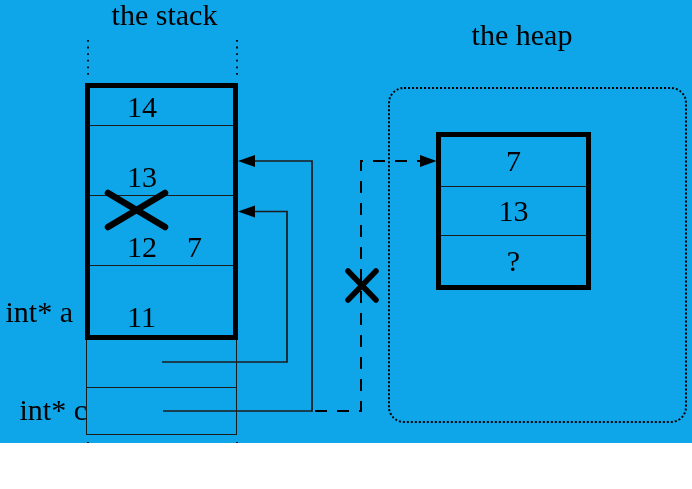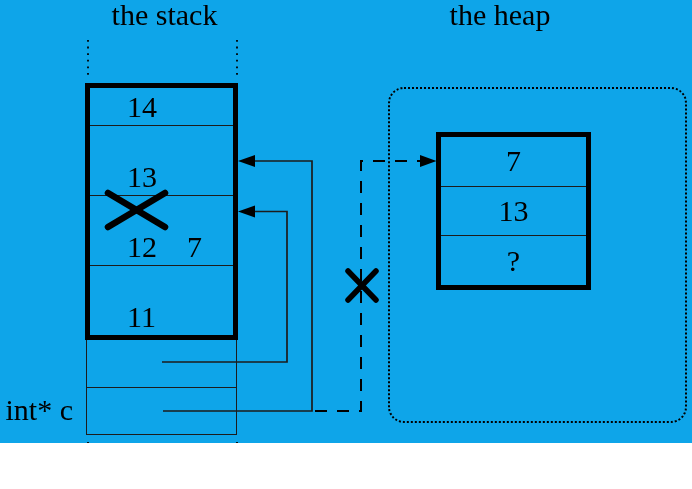--- a/index.html
+++ b/index.html
@@ -2,21 +2,21 @@
 <html><head>
 <meta charset="utf-8">
 <style>
   html,body{margin:0;padding:0;background:#fff;}
   .canvas{
     position:relative;width:692px;height:443px;background:#0ea5e9;
     font-family:"Liberation Serif", serif;color:#000;overflow:hidden;
   }
   .title{position:absolute;top:0;font-size:30px;line-height:30px;text-align:center;white-space:pre;}
   .title-stack{left:62px;width:205px;}
-  .title-heap{left:400px;width:200px;}
+  .title-heap{left:422px;width:200px;margin-top:20px;}
 
   
   .stack-frame{
     position:absolute;left:85px;top:83px;width:153px;height:257px;
     border:5px solid #000;box-sizing:border-box;
     display:flex;flex-direction:column;gap:32px;
   }
   .cell{flex:1;display:flex;align-items:center;border-bottom:1.5px solid #1c1c1c;font-size:30px;line-height:1;}
   .cell:last-child{border-bottom:none;}
   .stack-frame .cell{justify-content:flex-start;padding-left:37px;}
@@ -26,21 +26,21 @@
   
   .pointer-cells{
     position:absolute;left:86px;top:340px;width:151px;height:95px;
     border-left:1.5px solid #1c1c1c;border-right:1.5px solid #1c1c1c;border-bottom:1.5px solid #1c1c1c;
     box-sizing:border-box;display:flex;flex-direction:column;
   }
   .pcell{flex:1;border-bottom:1.5px solid #1c1c1c;}
   .pcell:last-child{border-bottom:none;}
 
   .ptr-label{position:absolute;left:0;width:73px;text-align:right;font-size:30px;line-height:30px;white-space:pre;}
-  .lbl-a{top:297px;} .lbl-b{top:347px;} .lbl-c{top:395px;}
+  .lbl-a{top:297px;} .lbl-b{top:347px;} .lbl-c{top:395px;padding-left:14px;}
 
   
   .heap-region{
     position:absolute;left:388px;top:87px;width:299px;height:336px;
     border:2px dotted #000;border-radius:16px;box-sizing:border-box;
   }
   .heap-box{
     position:absolute;left:436px;top:132px;width:155px;height:158px;
     border:5px solid #000;box-sizing:border-box;
     display:flex;flex-direction:column;
@@ -71,20 +71,21 @@
     <div class="cell">
       <span>11</span>
     </div>
   </div>
 
   <div class="pointer-cells">
     <div class="pcell"></div>
     <div class="pcell"></div>
   </div>
 
+  <div class="ptr-label lbl-a">int* a</div>
   <div class="ptr-label lbl-c">int* c</div>
 
   <div class="heap-region"></div>
 
   <div class="heap-box">
     <div class="cell">
       <span>7</span>
     </div>
     <div class="cell">
       <span>13</span>

